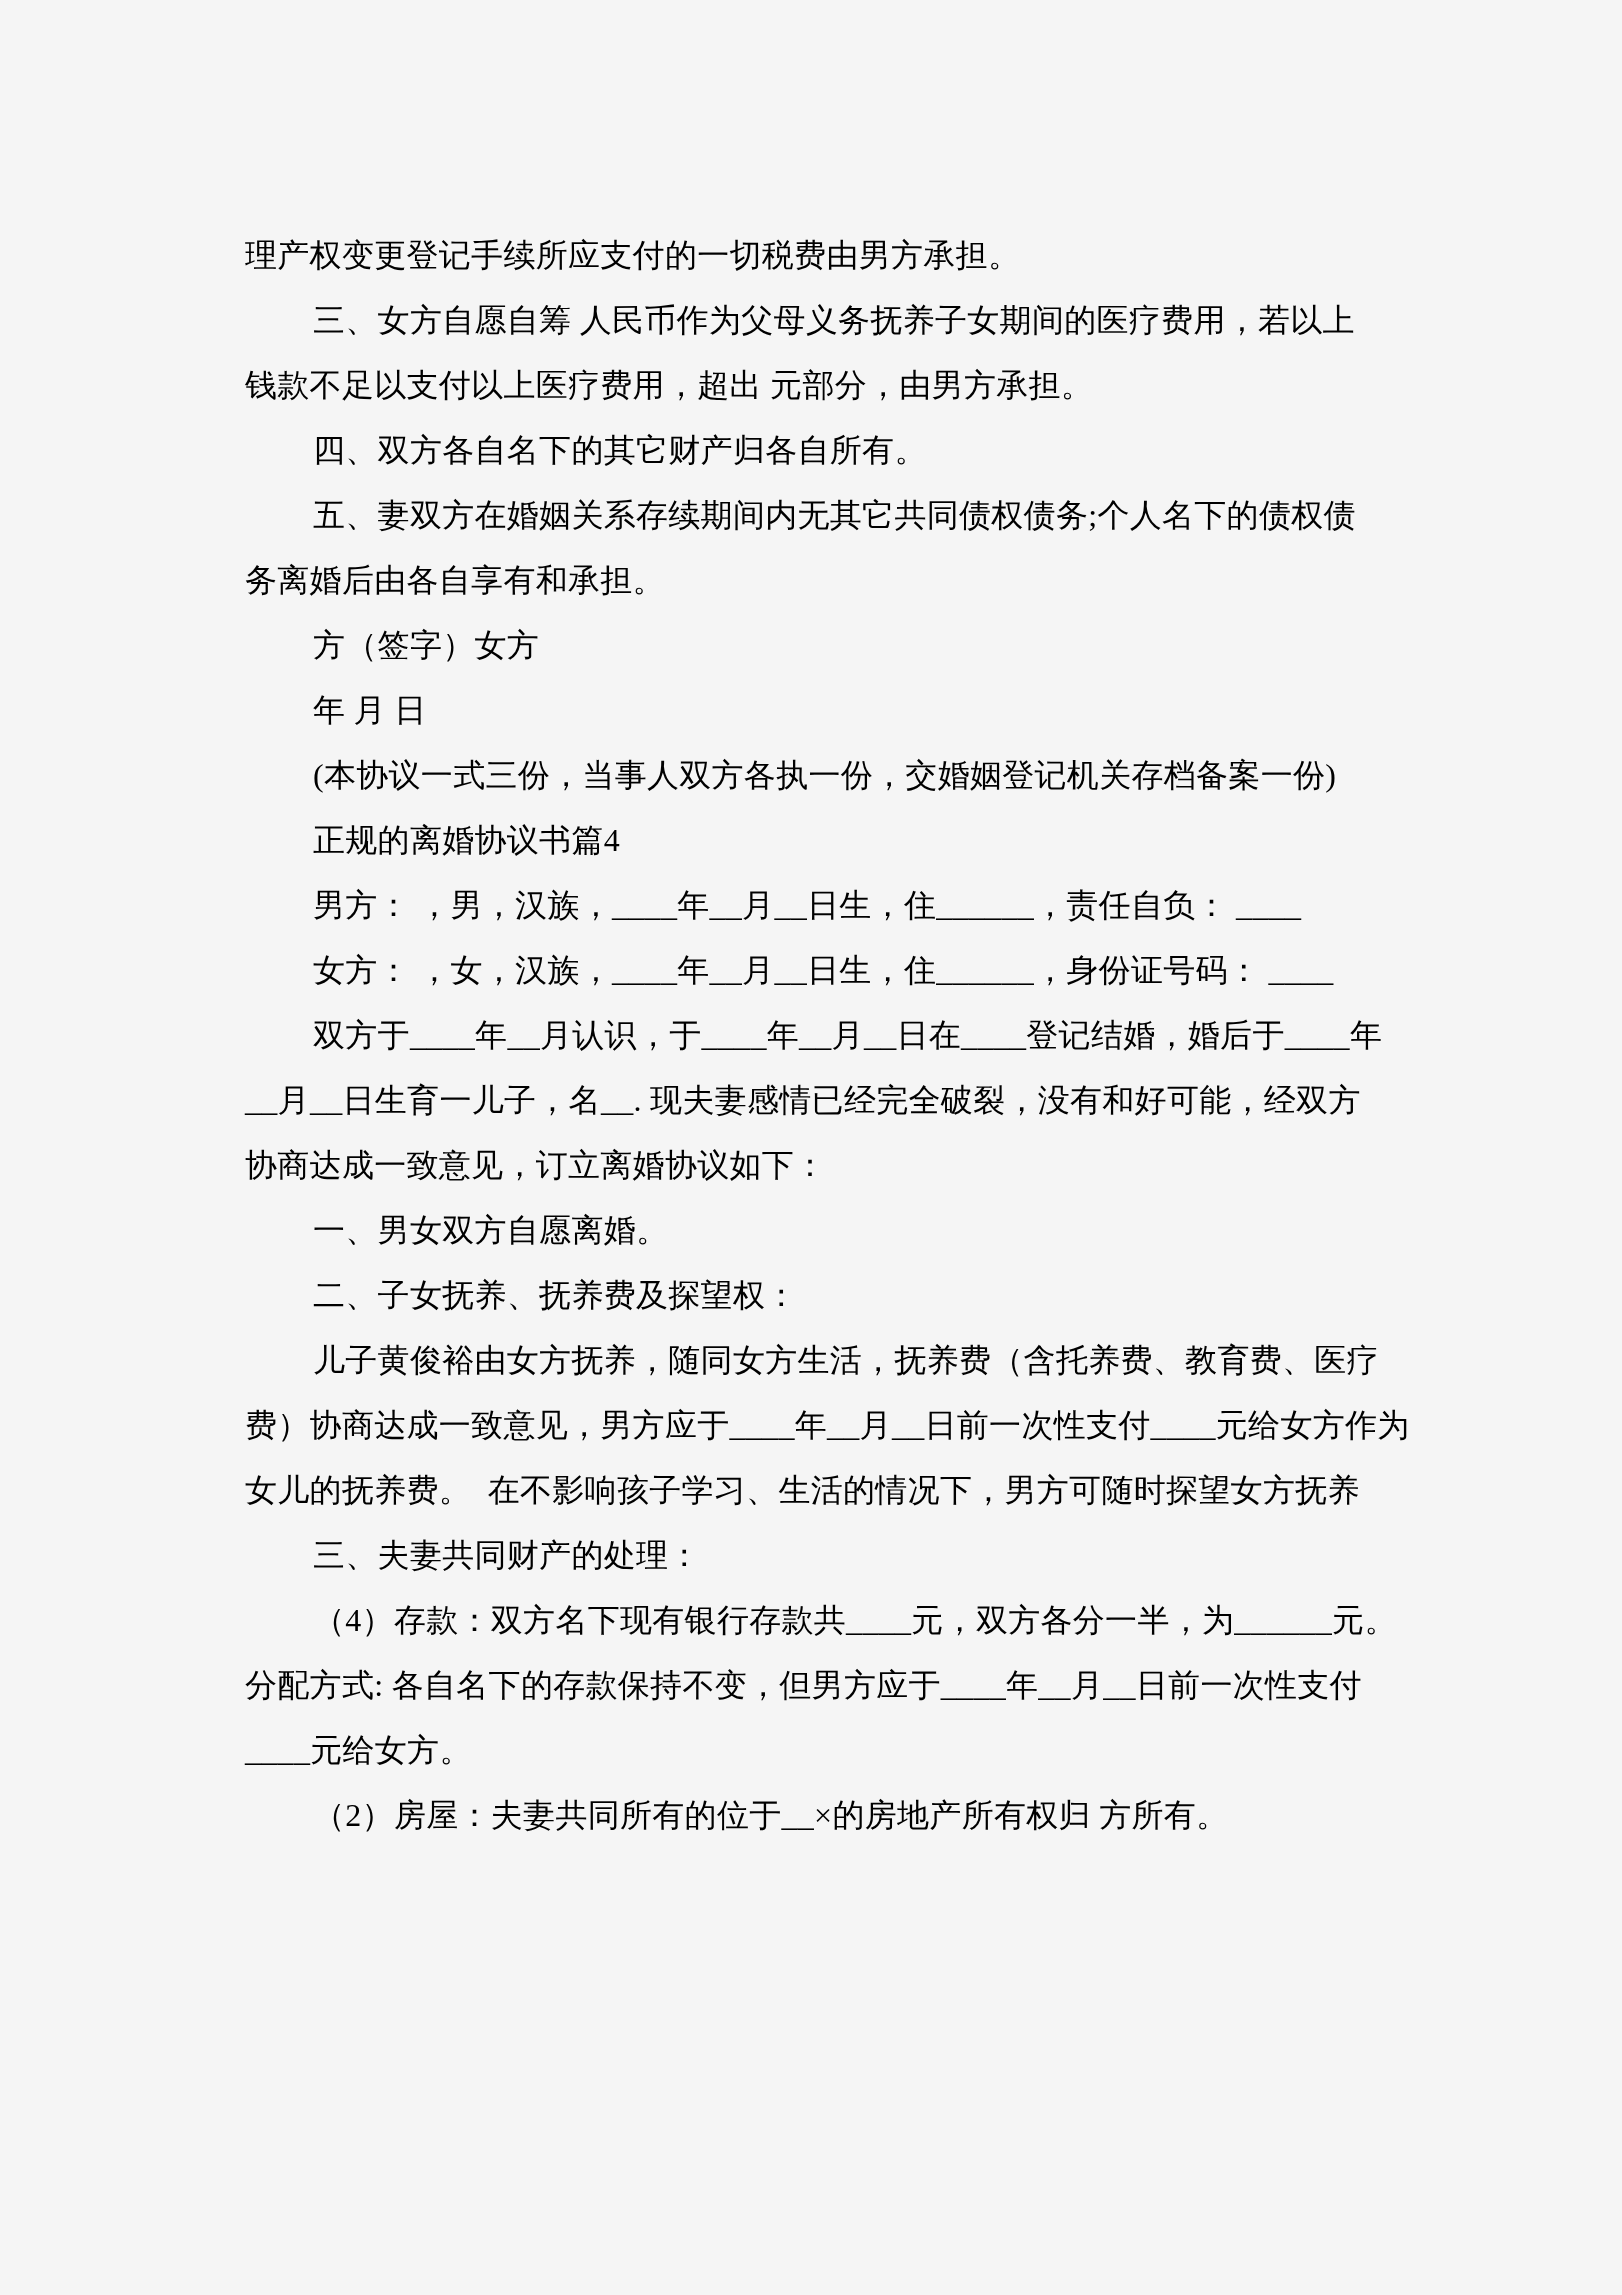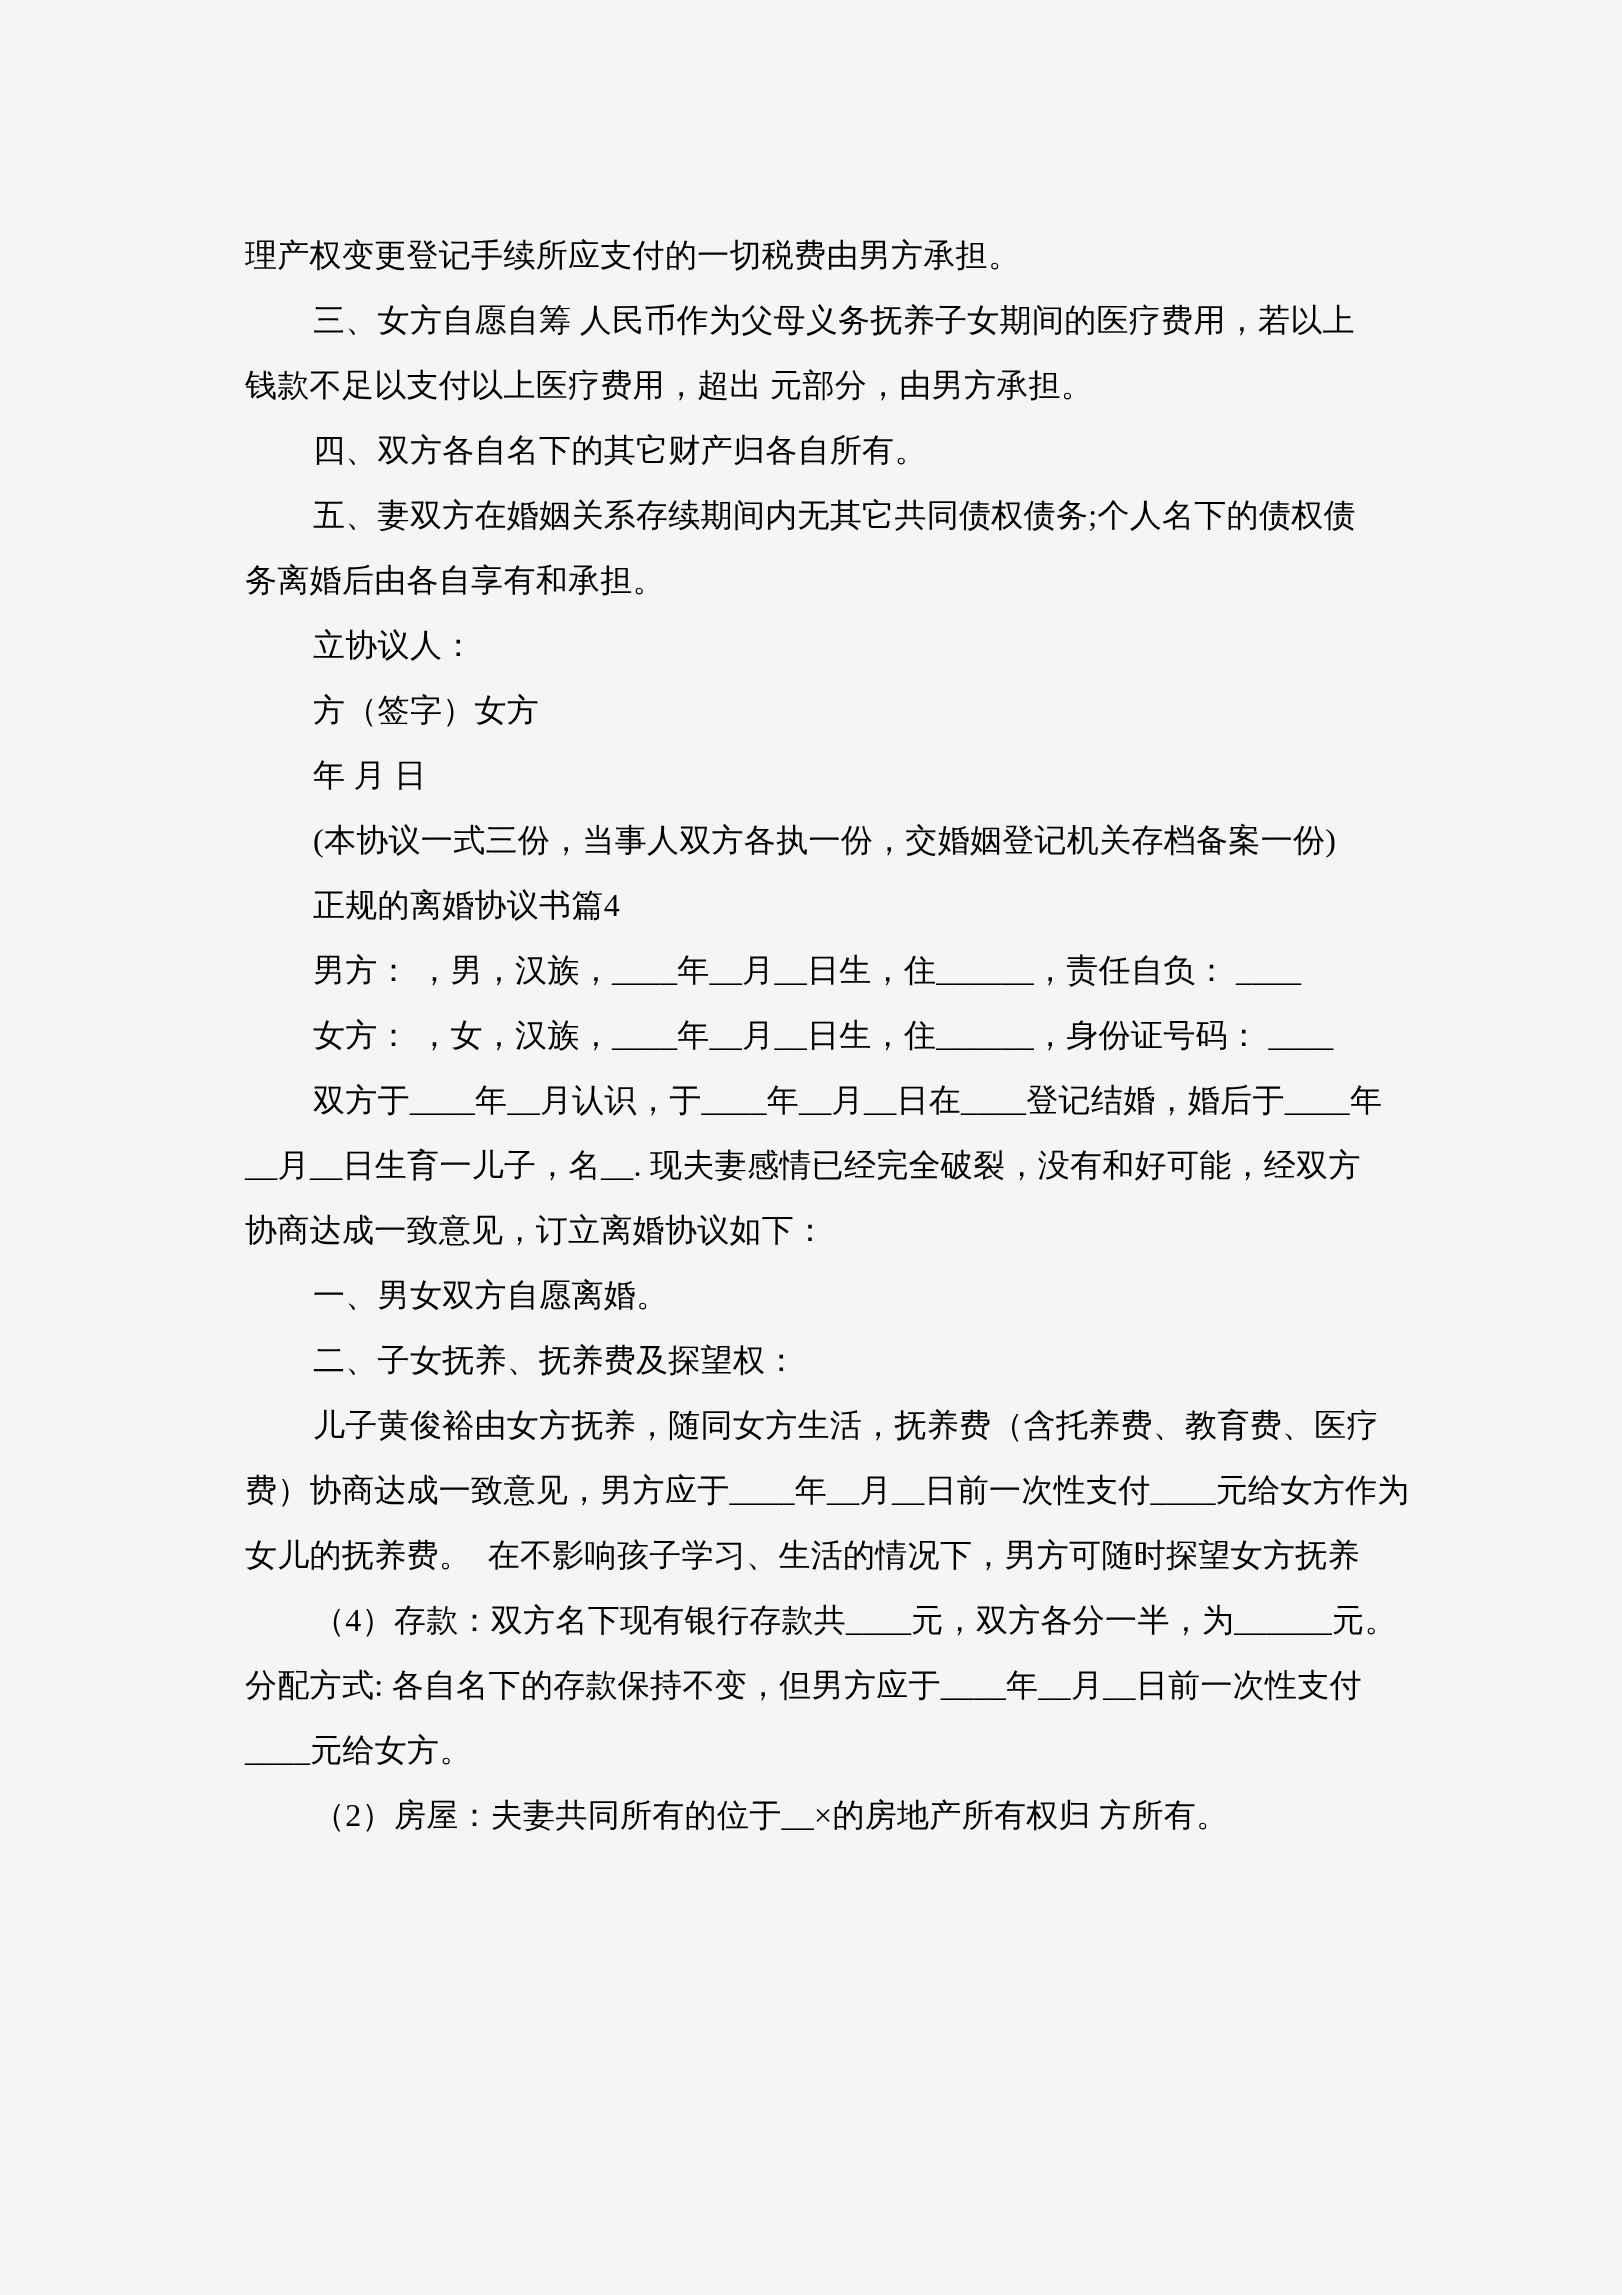--- a/index.html
+++ b/index.html
@@ -44,34 +44,34 @@
 <body style="background: rgb(245, 245, 245); color: rgb(0, 0, 0);">
 
 <main class="doc-page">
   <div class="doc-body" id="doc-body">
       <div class="line">理产权变更登记手续所应支付的一切税费由男方承担。</div>
       <div class="line indent">三、女方自愿自筹 人民币作为父母义务抚养子女期间的医疗费用，若以上</div>
       <div class="line">钱款不足以支付以上医疗费用，超出 元部分，由男方承担。</div>
       <div class="line indent">四、双方各自名下的其它财产归各自所有。</div>
       <div class="line indent">五、妻双方在婚姻关系存续期间内无其它共同债权债务;个人名下的债权债</div>
       <div class="line">务离婚后由各自享有和承担。</div>
-      <div class="line indent">立协议人：</div>
       <div class="line indent">方（签字）女方</div>
       <div class="line indent">年 月 日</div>
       <div class="line indent">(本协议一式三份，当事人双方各执一份，交婚姻登记机关存档备案一份)</div>
       <div class="line indent">正规的离婚协议书篇4</div>
       <div class="line indent">男方： ，男，汉族，____年__月__日生，住______，责任自负： ____</div>
       <div class="line indent">女方： ，女，汉族，____年__月__日生，住______，身份证号码： ____</div>
       <div class="line indent">双方于____年__月认识，于____年__月__日在____登记结婚，婚后于____年</div>
       <div class="line">__月__日生育一儿子，名__. 现夫妻感情已经完全破裂，没有和好可能，经双方</div>
       <div class="line">协商达成一致意见，订立离婚协议如下：</div>
       <div class="line indent">一、男女双方自愿离婚。</div>
       <div class="line indent">二、子女抚养、抚养费及探望权：</div>
       <div class="line indent">儿子黄俊裕由女方抚养，随同女方生活，抚养费（含托养费、教育费、医疗</div>
       <div class="line">费）协商达成一致意见，男方应于____年__月__日前一次性支付____元给女方作为</div>
       <div class="line">女儿的抚养费。  在不影响孩子学习、生活的情况下，男方可随时探望女方抚养</div>
+      <div class="line indent">三、夫妻共同财产的处理：</div>
       <div class="line indent">（4）存款：双方名下现有银行存款共____元，双方各分一半，为______元。</div>
       <div class="line">分配方式: 各自名下的存款保持不变，但男方应于____年__月__日前一次性支付</div>
       <div class="line">____元给女方。</div>
       <div class="line indent">（2）房屋：夫妻共同所有的位于__×的房地产所有权归 方所有。</div>
     </div>
 </main>
 
 
 </body></html>

